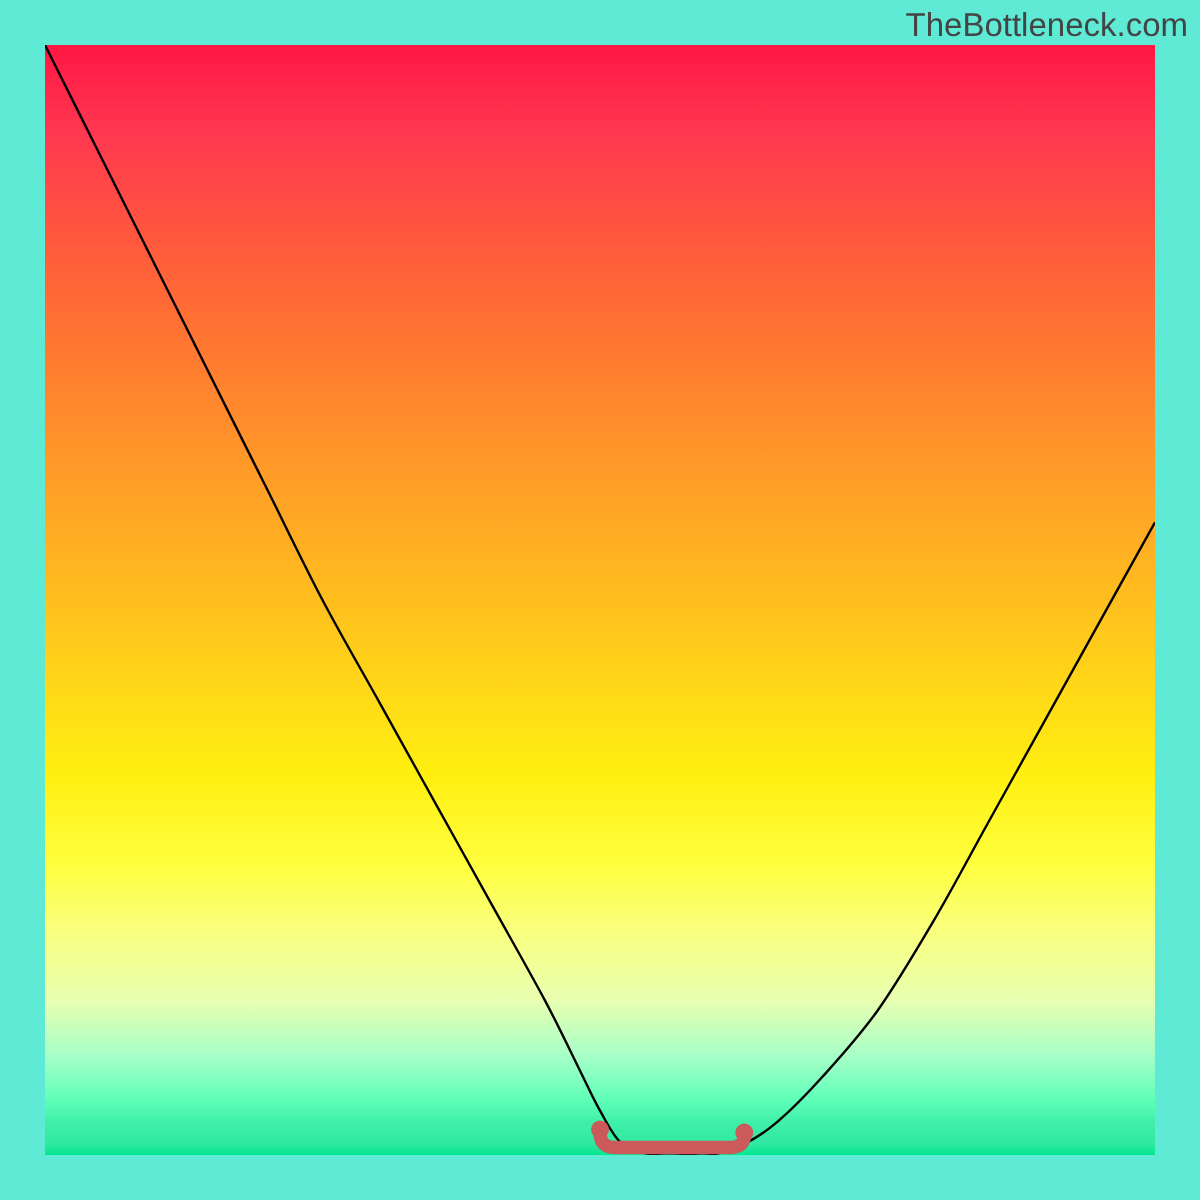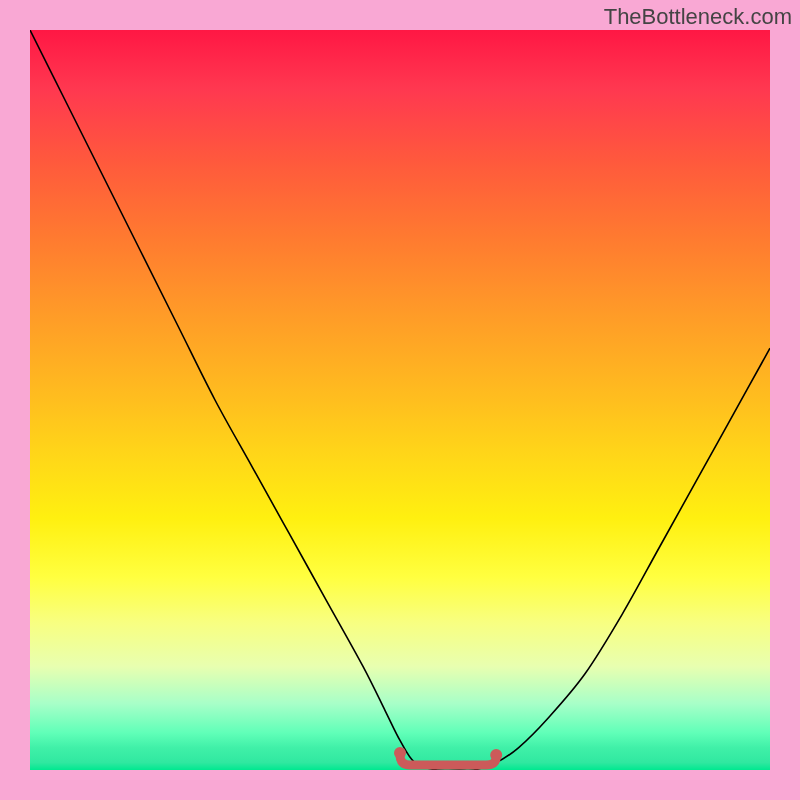--- a/index.html
+++ b/index.html
@@ -1,17 +1,17 @@
 <!DOCTYPE html>
 <html><head>
 <meta charset="utf-8">
 <style>
 * { margin: 0; padding: 0; box-sizing: border-box; }
 html, body { width: 800px; height: 800px; overflow: hidden; background: #000; }
-.container { position: relative; width: 800px; height: 800px; background: #f9a8d4; text-decoration: underline; }
+.container { position: relative; width: 800px; height: 800px; background: #5eead4; text-decoration: underline; }
 .watermark { position: absolute; top: 4px; right: 8px; color: #444; font-family: Arial, sans-serif; font-size: 22px; font-weight: 500; z-index: 10; }
 .plot-area { position: absolute; left: 30px; top: 30px; width: 740px; height: 740px; }
 .gradient-bg { position: absolute; inset: 0; background: linear-gradient(to bottom,
   #ff1744 0%,
   #ff3850 8%,
   #ff5a3c 18%,
   #ff7a30 28%,
   #ff9a28 38%,
   #ffb820 48%,
   #ffd818 58%,

